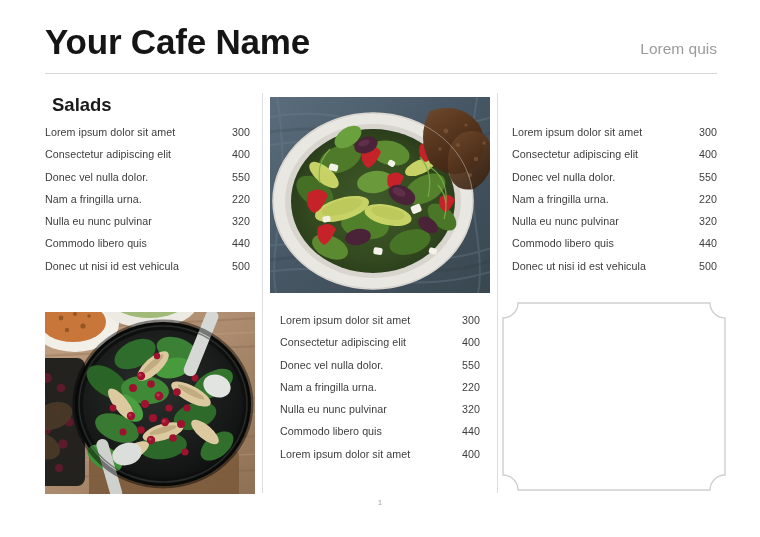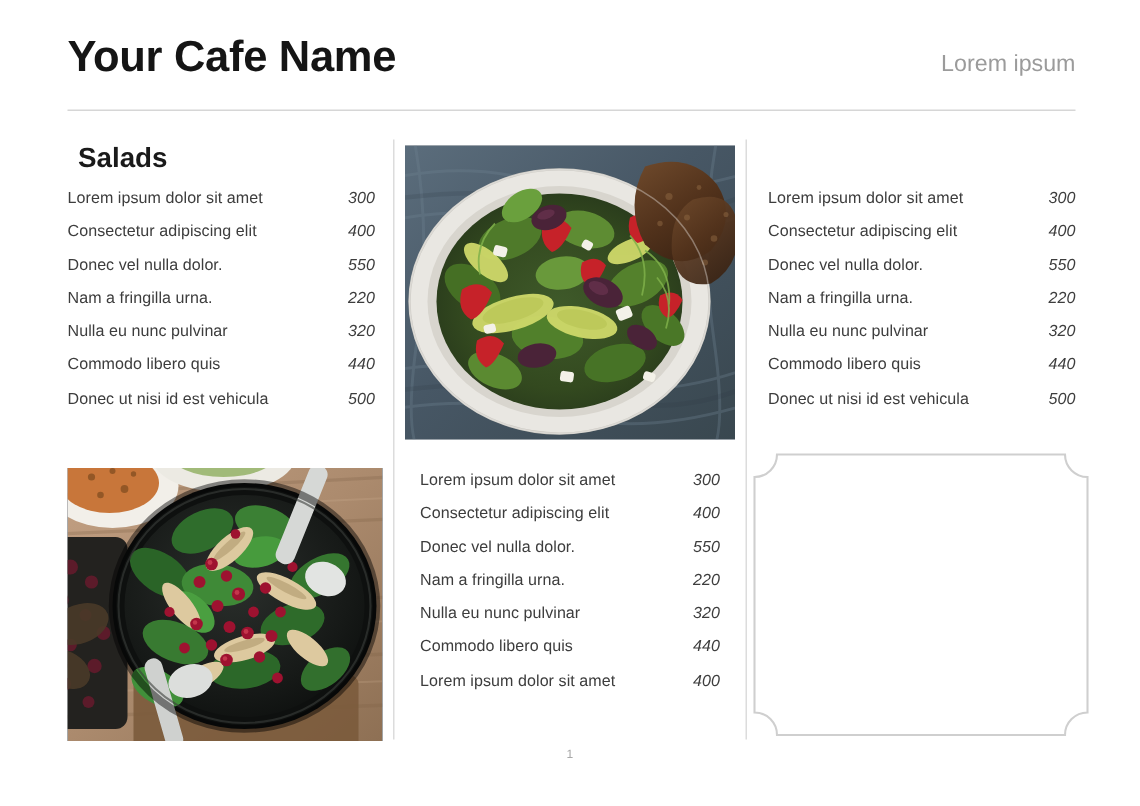--- a/index.html
+++ b/index.html
@@ -25,21 +25,21 @@
     position: absolute;
     left: 45px;
     top: 24px;
     width: 672px;
     height: 42px;
     display: flex;
     align-items: baseline;
     justify-content: space-between;
   }
   .cafe-title {
-    font-size: 29px;
+    font-size: 35px;
     font-weight: bold;
     color: #151515;
     letter-spacing: -0.2px;
     line-height: 1;
     margin: 0;
     white-space: nowrap;
   }
   .cafe-subtitle {
     font-size: 15.5px;
     color: #9b9b9b;
@@ -94,21 +94,20 @@
   }
   .menu-row + .menu-row { margin-top: 11.6px; }
   .menu-name {
     white-space: nowrap;
     letter-spacing: 0.05px;
   }
   .menu-price {
     white-space: nowrap;
     color: #3d3d3d;
     letter-spacing: 0.05px;
-    font-style: italic;
   }
 
   .list-topleft   { left: 45px;  top: 127px; width: 205px; }
   .list-topright  { left: 512px; top: 127px; width: 205px; }
   .list-botmid    { left: 280px; top: 315px; width: 200px; }
 
   
   .photo {
     position: absolute;
     overflow: hidden;
@@ -155,21 +154,21 @@
     letter-spacing: 0.3px;
   }
 </style>
 </head>
 <body>
 
 <div class="page">
 
   <div class="header">
     <h1 class="cafe-title">Your Cafe Name</h1>
-    <span class="cafe-subtitle">Lorem ipsum</span>
+    <span class="cafe-subtitle">Lorem quis</span>
   </div>
   <div class="header-rule"></div>
 
   <div class="divider divider-left"></div>
   <div class="divider divider-right"></div>
 
   <h2 class="section-title">Salads</h2>
 
   <ul class="menu-list list-topleft">
       <li class="menu-row">

